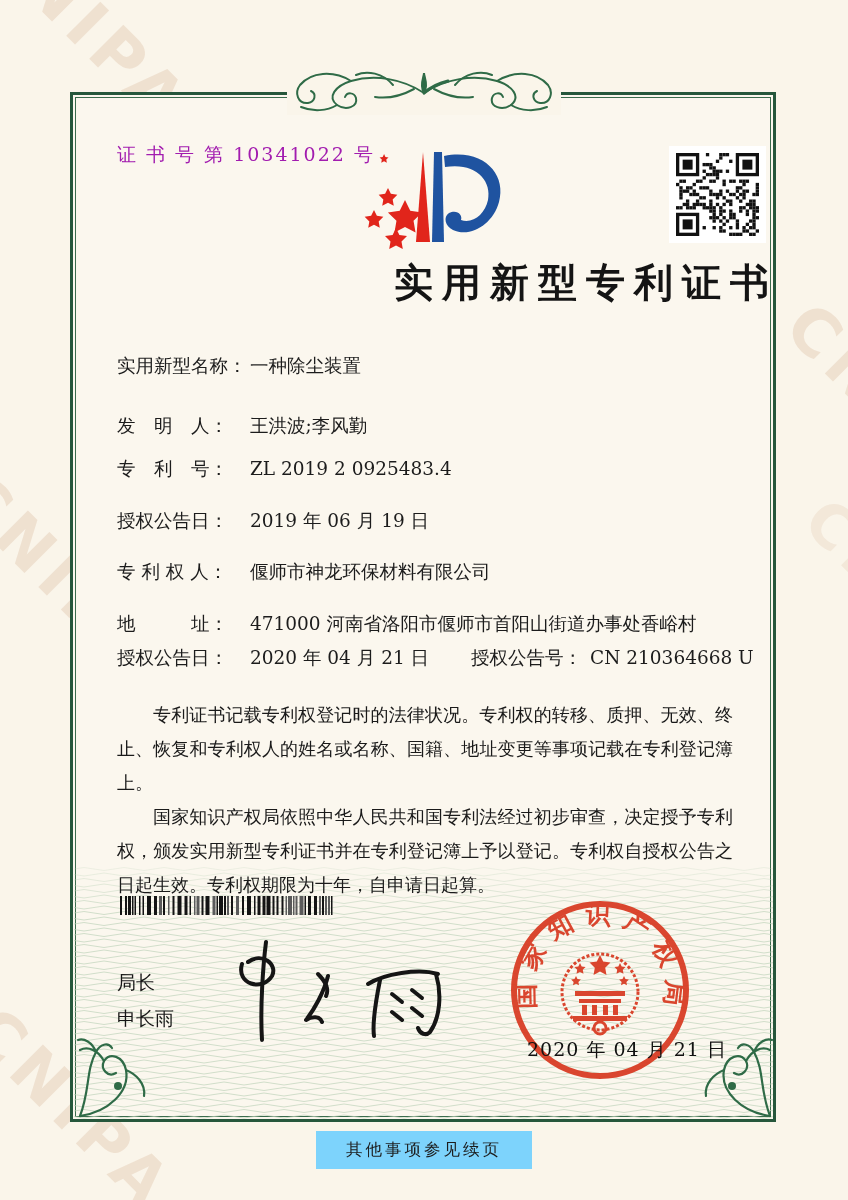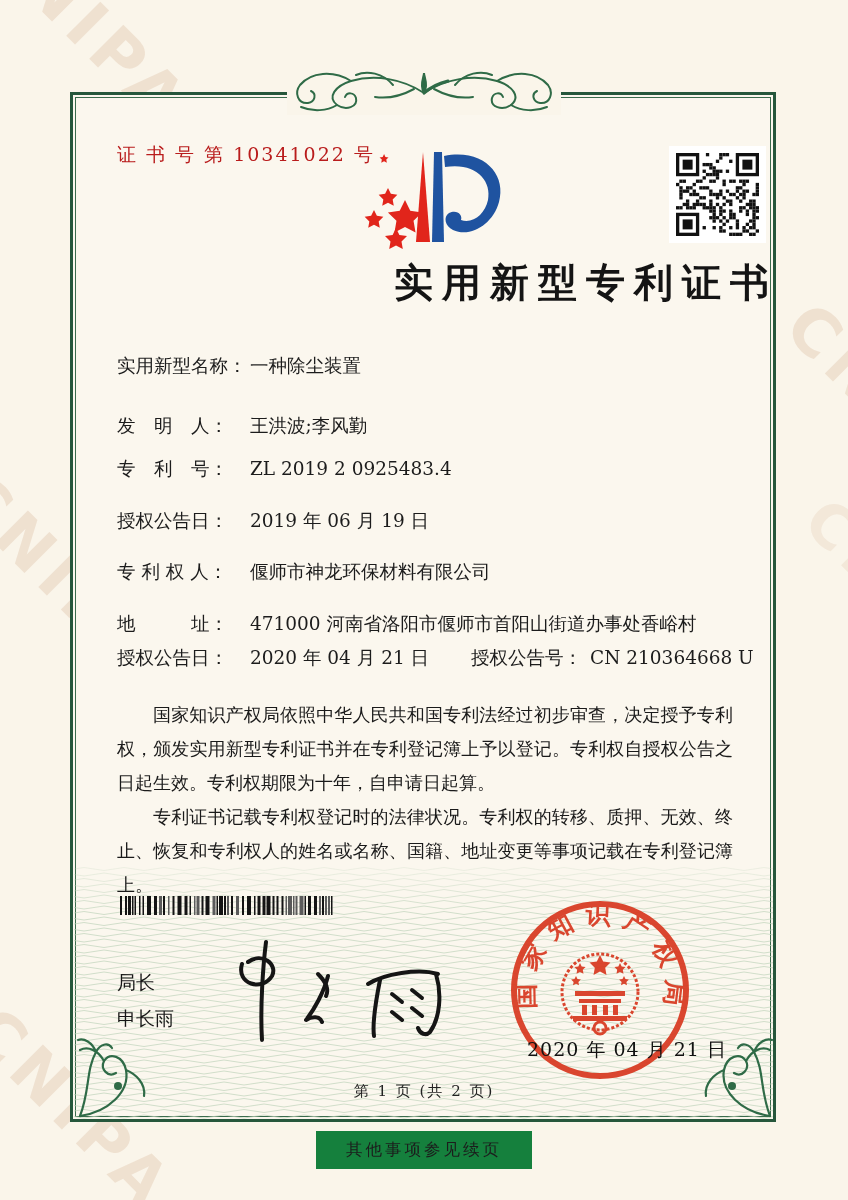--- a/index.html
+++ b/index.html
@@ -24,21 +24,21 @@
   .frame-inner{
     position:absolute;left:2px;top:2px;right:2px;bottom:2px;
     border:1px solid #3a6b4d;
   }
   .ornament-top{position:absolute;left:424px;top:92px;transform:translate(-50%,-50%);z-index:3;}
   .corner-orn{position:absolute;z-index:3;}
   .corner-orn.left{left:76px;top:1028px;transform:scaleX(-1);}
   .corner-orn.right{left:682px;top:1028px;}
   .guilloche{position:absolute;left:74px;top:866px;z-index:1;}
   
-  .cert-no{position:absolute;left:117px;top:142px;z-index:2;font-size:19px;letter-spacing:2px;color:#b91c1c;}
+  .cert-no{position:absolute;left:117px;top:142px;z-index:2;font-size:19px;letter-spacing:2px;color:#a21caf;}
   .logo{position:absolute;left:343px;top:140px;z-index:2;}
   .qr-wrap{position:absolute;left:669px;top:146px;width:97px;height:97px;background:#ffffff;z-index:2;display:flex;align-items:center;justify-content:center;}
   .title{
     position:absolute;left:70px;top:256px;width:708px;z-index:2;
     text-align:right;font-size:39px;font-weight:bold;letter-spacing:9px;color:#141414;
   }
   .fields{position:absolute;left:117px;top:353px;width:600px;z-index:2;}
   .frow{position:absolute;left:0;white-space:nowrap;font-size:18.5px;color:#1c1c1c;}
   .frow .lbl{display:inline-block;width:133px;}
   .frow .val{display:inline-block;}
@@ -49,21 +49,21 @@
   .bodytext p{margin:0;text-indent:2em;}
   .barcode{position:absolute;left:120px;top:896px;z-index:2;}
   .signer-title{position:absolute;left:117px;top:970px;z-index:2;font-size:19px;color:#161616;}
   .signer-name{position:absolute;left:117px;top:1006px;z-index:2;font-size:19px;color:#161616;}
   .autograph{position:absolute;left:222px;top:936px;z-index:2;}
   .seal{position:absolute;left:505px;top:895px;z-index:3;}
   .seal-date{position:absolute;left:527px;top:1037px;z-index:4;font-size:19px;color:#111;letter-spacing:1px;white-space:nowrap;}
   .page-no{position:absolute;left:70px;top:1082px;width:708px;z-index:2;text-align:center;font-size:15px;color:#222;letter-spacing:2px;}
   .cont-note{
     position:absolute;left:424px;top:1131px;transform:translateX(-50%);z-index:2;
-    background:#15803d;padding:8px 30px;font-size:16.5px;color:#1c1c1c;letter-spacing:3px;white-space:nowrap;
+    background:#7dd3fc;padding:8px 30px;font-size:16.5px;color:#1c1c1c;letter-spacing:3px;white-space:nowrap;
   }
 </style>
 </head>
 <body>
 
 <div class="page">
 
   <span class="wm" style="left:-45px;top:-15px;font-size:66px;">CNIPA</span>
   <span class="wm" style="left:468px;top:140px;font-size:70px;color:rgba(233,190,178,0.28);">CNIPA</span>
   <span class="wm" style="left:760px;top:368px;font-size:64px;">CNIPA</span>
@@ -387,22 +387,22 @@
     </div>
     <div class="frow" style="top:258px;">
       <span class="lbl">地　　　址：</span><span class="val">471000 河南省洛阳市偃师市首阳山街道办事处香峪村</span>
     </div>
     <div class="frow" style="top:292px;">
       <span class="lbl">授权公告日：</span><span class="val">2020 年 04 月 21 日</span><span class="pair2"><span class="lbl">授权公告号：</span><span class="val">CN 210364668 U</span></span>
     </div>
   </div>
 
   <div class="bodytext">
+    <p>专利证书记载专利权登记时的法律状况。专利权的转移、质押、无效、终止、恢复和专利权人的姓名或名称、国籍、地址变更等事项记载在专利登记簿上。</p>
     <p>国家知识产权局依照中华人民共和国专利法经过初步审查，决定授予专利权，颁发实用新型专利证书并在专利登记簿上予以登记。专利权自授权公告之日起生效。专利权期限为十年，自申请日起算。</p>
-    <p>专利证书记载专利权登记时的法律状况。专利权的转移、质押、无效、终止、恢复和专利权人的姓名或名称、国籍、地址变更等事项记载在专利登记簿上。</p>
   </div>
 
   <svg class="barcode" id="bars" width="216" height="19">
       <rect x="0" y="0" width="2" height="19" fill="#141414"></rect>
       <rect x="5" y="0" width="2" height="19" fill="#141414"></rect>
       <rect x="8" y="0" width="3" height="19" fill="#141414"></rect>
       <rect x="12" y="0" width="1.5" height="19" fill="#141414"></rect>
       <rect x="14.5" y="0" width="1.5" height="19" fill="#141414"></rect>
       <rect x="19" y="0" width="1.5" height="19" fill="#141414"></rect>
       <rect x="22.5" y="0" width="1.5" height="19" fill="#141414"></rect>
@@ -492,17 +492,16 @@
         <rect x="98" y="110" width="5" height="10"></rect>
         <rect x="108" y="110" width="5" height="10"></rect>
         <rect x="68" y="121" width="54" height="5"></rect>
         <circle cx="95" cy="133" r="6" fill="none" stroke="#d8381f" stroke-width="3"></circle>
       </g>
     </g>
   </svg>
 
   <div class="seal-date">2020 年 04 月 21 日</div>
 
-  <div class="page-no">第 1 页 (共 2 页)</div>
 
   <div class="cont-note">其他事项参见续页</div>
 
 </div>
 
 </body></html>

